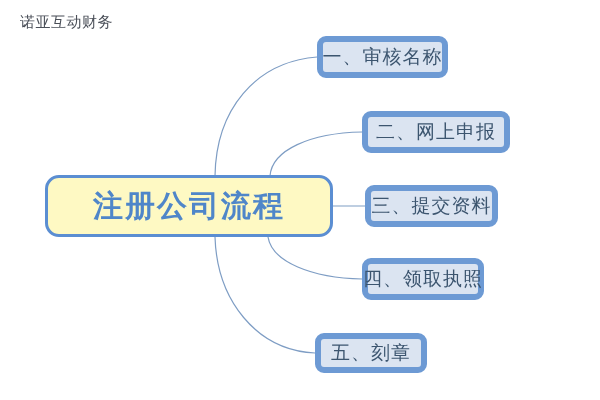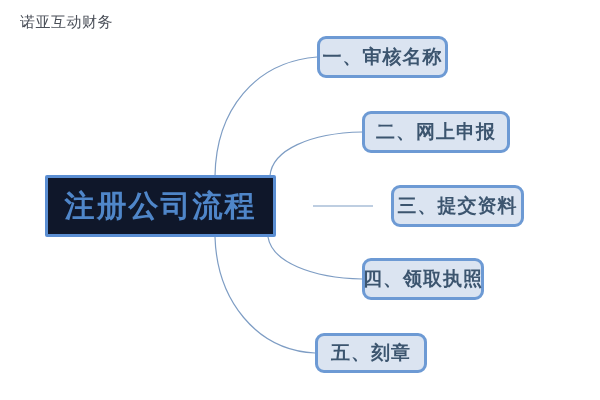--- a/index.html
+++ b/index.html
@@ -32,51 +32,50 @@
     letter-spacing: 0.5px;
     white-space: nowrap;
   }
   .node {
     position: absolute;
     box-sizing: border-box;
     display: flex;
     align-items: center;
     justify-content: center;
     background: #dde5f2;
-    border: 3px solid #b91c1c;
+    border: 6px solid #b91c1c;
     border-radius: 10px;
     color: #3f6fb5;
     white-space: nowrap;
-    font-weight: bold;
   }
   .node.central {
     left: 45px;
     top: 175px;
-    width: 231px;
+    width: 288px;
     height: 62px;
     border-width: 3px;
-    border-radius: 2px;
+    border-radius: 14px;
     font-size: 30px;
     font-weight: bold;
     letter-spacing: 2px;
     color: #4f86c9;
-    background: #0f172a;
+    background: #fef9c3;
     border-color: #5b8ed2;
   }
   .node.branch {
     font-size: 19px;
     letter-spacing: 1px;
     color: #3c556f;
     background: #dbe4f1;
     border-color: #6d9ad4;
     border-radius: 9px;
   }
   .node.b1 { left: 317px; top: 36px;  width: 131px; height: 42px; }
   .node.b2 { left: 362px; top: 111px; width: 148px; height: 42px; }
-  .node.b3 { left: 391px; top: 185px; width: 133px; height: 42px; }
+  .node.b3 { left: 365px; top: 185px; width: 133px; height: 42px; }
   .node.b4 { left: 362px; top: 258px; width: 122px; height: 42px; }
   .node.b5 { left: 315px; top: 333px; width: 112px;  height: 40px; }
 </style>
 </head>
 <body>
 
 <div id="canvas">
 
   <svg id="connector-layer" viewBox="0 0 600 400" xmlns="http://www.w3.org/2000/svg">
     <g fill="none" stroke="#7e9dc4" stroke-width="1.2">

